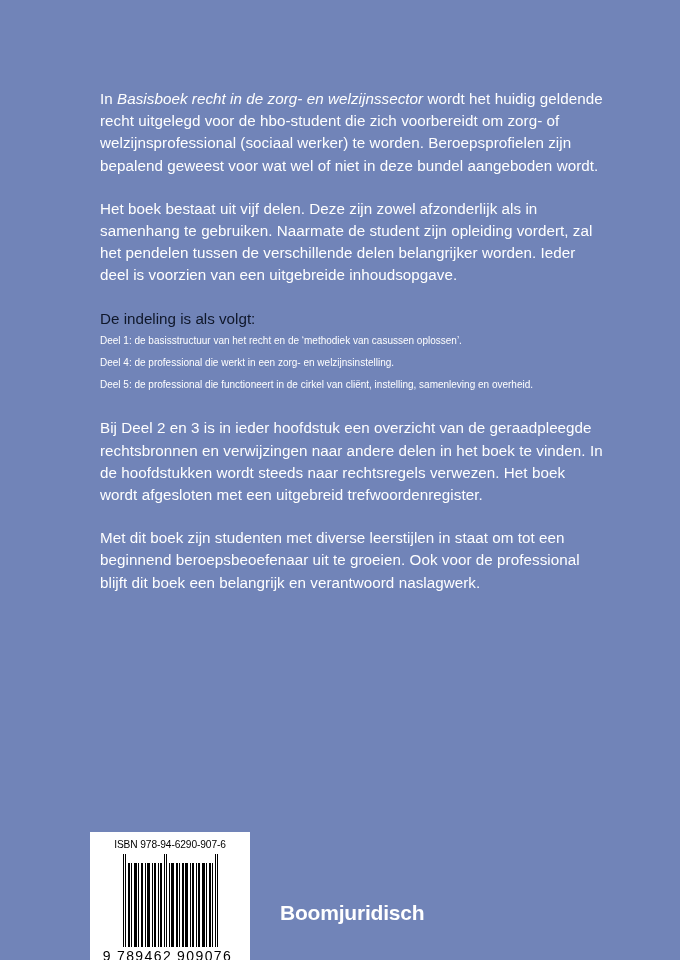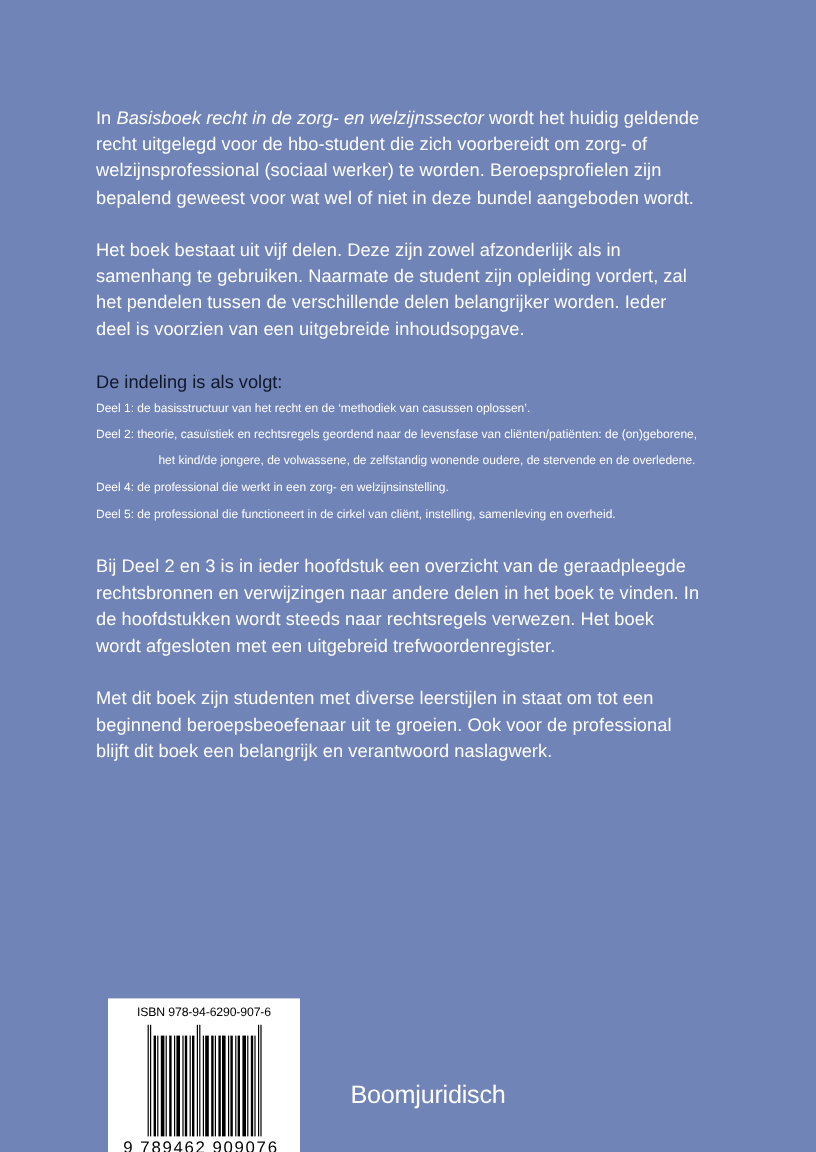--- a/index.html
+++ b/index.html
@@ -19,21 +19,21 @@
     position: relative;
     width: 680px;
     height: 960px;
     background: #7184b8;
     box-sizing: border-box;
   }
 
   
   .blurb {
     position: absolute;
-    left: 80px;
+    left: 100px;
     top: 88px;
     width: 506px;
     color: #ffffff;
   }
 
   .para {
     font-size: 15.2px;
     line-height: 22.2px;
     margin: 0 0 21px 0;
     letter-spacing: 0.05px;
@@ -125,44 +125,42 @@
   .digit-lead { margin-right: 5px; }
   .digit-group { margin-right: 5px; }
 
   
   .publisher {
     position: absolute;
     left: 280px;
     top: 901px;
     font-family: "Liberation Sans", sans-serif;
     font-size: 21px;
-    font-weight: normal;
+    font-weight: bold;
     color: #ffffff;
     letter-spacing: -0.2px;
     white-space: nowrap;
-    margin-left: 12px;
   }
 </style>
 </head>
 <body>
 
 <div class="cover">
 
   <div class="blurb">
 
     <p class="para"><span>In </span><em class="title-italic">Basisboek recht in de zorg- en welzijnssector</em><span> wordt het huidig geldende recht uitgelegd voor de hbo-student die zich voorbereidt om zorg- of welzijnsprofessional (sociaal werker) te worden. Beroepsprofielen zijn bepalend geweest voor wat wel of niet in deze bundel aangeboden wordt.</span></p>
 
     <p class="para">Het boek bestaat uit vijf delen. Deze zijn zowel afzonderlijk als in samenhang te gebruiken. Naarmate de student zijn opleiding vordert, zal het pendelen tussen de verschillende delen belangrijker worden. Ieder deel is voorzien van een uitgebreide inhoudsopgave.</p>
 
     <div class="list-block">
       <p class="list-intro">De indeling is als volgt:</p>
 
       <p class="deel-item"><span class="deel-label">Deel 1: </span><span>de basisstructuur van het recht en de ‘methodiek van casussen oplossen’.</span></p>
 
-      <p class="deel-item"><span class="deel-label">Deel 2: </span><span>theorie, casuïstiek en rechtsregels geordend naar de levensfase van cliënten/patiënten: de (on)geborene, het kind/de jongere, de volwassene, de zelfstandig wonende oudere, de stervende en de overledene.</span></p>
 
 
       <p class="deel-item"><span class="deel-label">Deel 4: </span><span>de professional die werkt in een zorg- en welzijnsinstelling.</span></p>
 
       <p class="deel-item"><span class="deel-label">Deel 5: </span><span>de professional die functioneert in de cirkel van cliënt, instelling, samenleving en overheid.</span></p>
     </div>
 
     <p class="para">Bij Deel 2 en 3 is in ieder hoofdstuk een overzicht van de geraadpleegde rechtsbronnen en verwijzingen naar andere delen in het boek te vinden. In de hoofdstukken wordt steeds naar rechtsregels verwezen. Het boek wordt afgesloten met een uitgebreid trefwoordenregister.</p>
 
     <p class="para">Met dit boek zijn studenten met diverse leerstijlen in staat om tot een beginnend beroepsbeoefenaar uit te groeien. Ook voor de professional blijft dit boek een belangrijk en verantwoord naslagwerk.</p>

